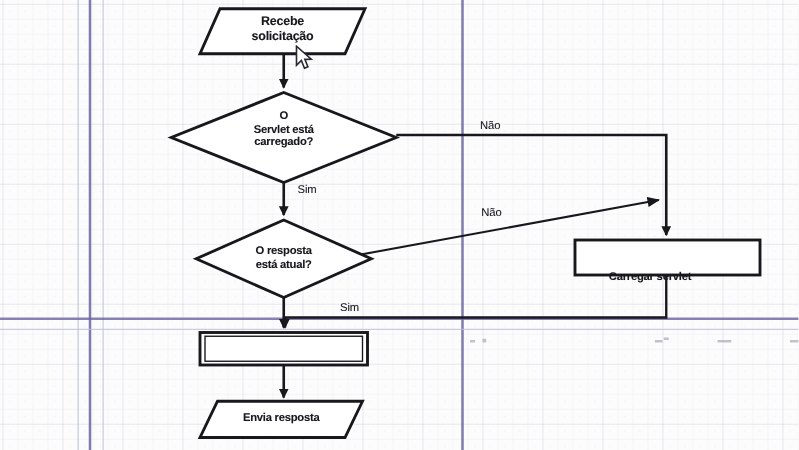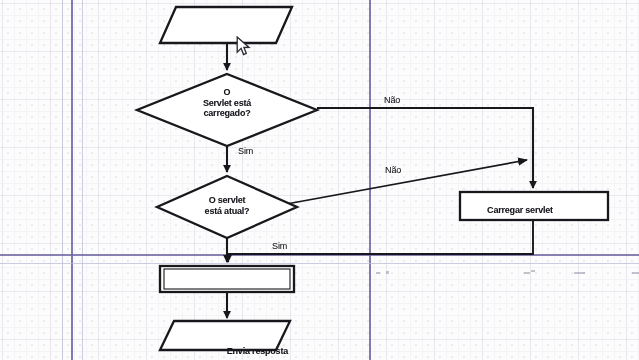--- a/index.html
+++ b/index.html
@@ -152,27 +152,29 @@
 
       <rect x="460" y="192" width="148" height="28"></rect>
 
       <rect x="160" y="266" width="134" height="26"></rect>
       <rect x="164" y="269" width="126" height="20" stroke-width="1.1"></rect>
 
       <path d="M174,321 L290,321 L276,350 L160,350 z"></path>
     </g>
   </svg>
 
+  <div class="nodetext" style="left:160px; top:12px; width:132px; font-size:10px;">Recebe
+solicitação</div>
   <div class="nodetext" style="left:157px; top:87px; width:140px; font-size:9px;">O
 Servlet está
 carregado?</div>
-  <div class="nodetext" style="left:167px; top:195px; width:120px; font-size:9px;">O servlet
+  <div class="nodetext" style="left:167px; top:195px; width:120px; font-size:9px;">O resposta
 está atual?</div>
-  <div class="nodetext" style="left:460px; top:205px; width:120px; font-size:9px;">Carregar servlet</div>
-  <div class="nodetext" style="left:162px; top:346px; width:126px; font-size:9px;text-align:right;">Envia resposta</div>
+  <div class="nodetext" style="left:460px; top:216px; width:120px; font-size:9px;">Carregar servlet</div>
+  <div class="nodetext" style="left:162px; top:329px; width:126px; font-size:9px;">Envia resposta</div>
 
   <div class="edgelabel" style="left:384px; top:95px;">Não</div>
   <div class="edgelabel" style="left:385px; top:165px;">Não</div>
   <div class="edgelabel" style="left:238px; top:146px;">Sim</div>
   <div class="edgelabel" style="left:272px; top:241px;">Sim</div>
 
   <svg id="cursor" style="left:236px; top:36px;" width="16" height="22" viewBox="0 0 16 22">
     <path d="M1.2,1 L1.2,16.2 L5.1,12.4 L7.6,18.6 L10.3,17.4 L7.9,11.5 L13,11.4 z" fill="#ffffff" stroke="#2a2a33" stroke-width="1.3" stroke-linejoin="miter"></path>
   </svg>
 

